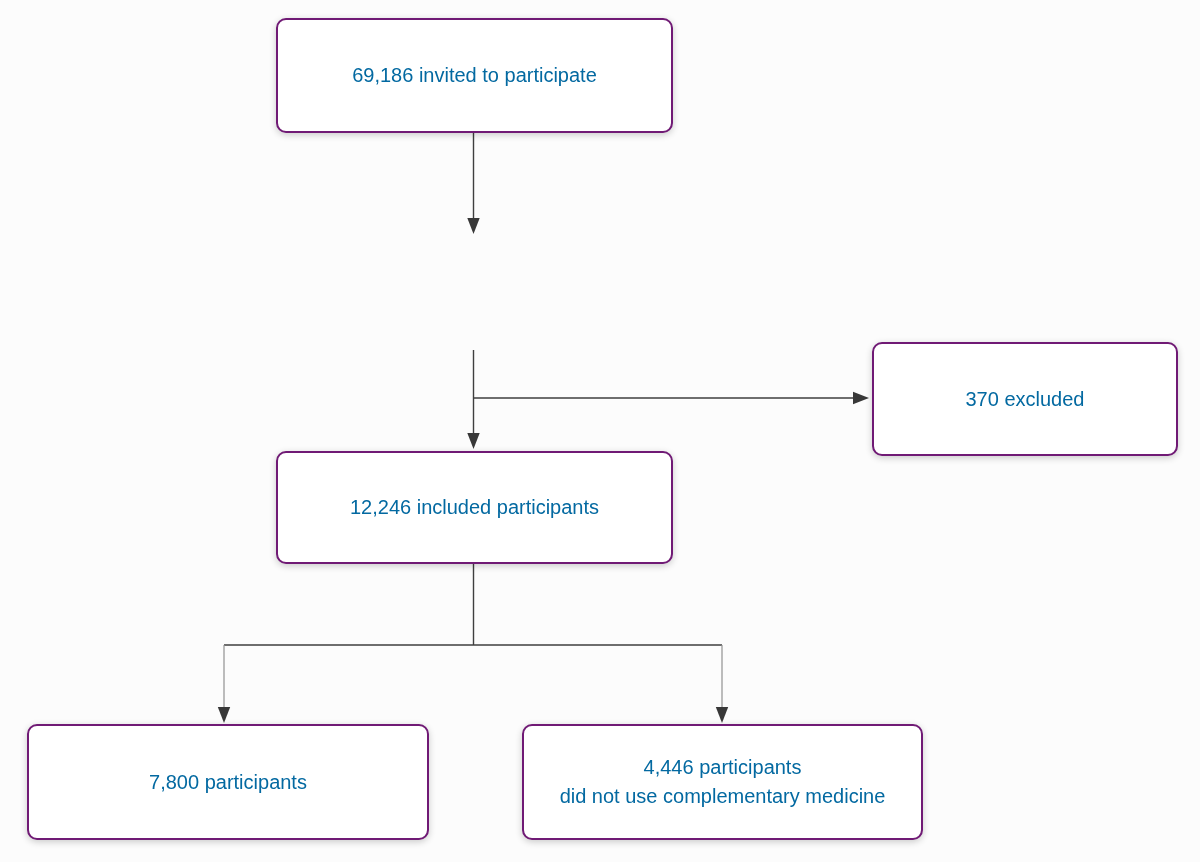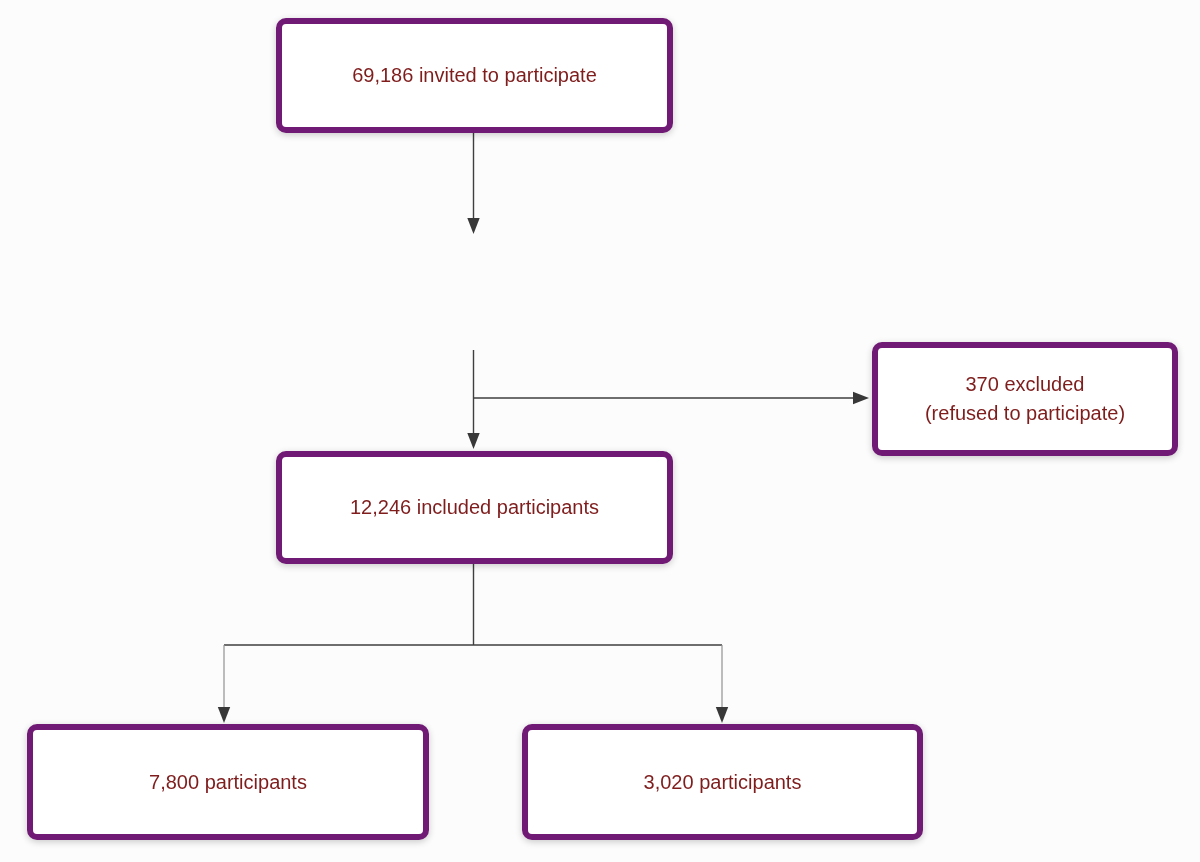--- a/index.html
+++ b/index.html
@@ -17,29 +17,29 @@
   .connectors {
     position: absolute;
     left: 0;
     top: 0;
     pointer-events: none;
   }
   .node {
     position: absolute;
     box-sizing: border-box;
     background: #ffffff;
-    border: 6px solid #701a75;
+    border: 2px solid #701a75;
     border-radius: 10px;
     box-shadow: 0 2px 7px rgba(0,0,0,0.20);
     display: flex;
     flex-direction: column;
     align-items: center;
     justify-content: center;
     text-align: center;
-    color: #7f1d1d;
+    color: #0369a1;
     font-size: 20px;
     line-height: 29px;
   }
   .node span { display: block; }
 
   
   #n-invited  { left: 276px; top: 18px;  width: 397px; height: 115px; }
   #n-answered { left: 276px; top: 235px; width: 397px; height: 115px; }
   #n-excluded { left: 872px; top: 342px; width: 306px; height: 114px; }
   #n-included { left: 276px; top: 451px; width: 397px; height: 113px; }
@@ -84,28 +84,28 @@
     </g>
   </svg>
 
   <div class="node" id="n-invited">
     <span>69,186 invited to participate</span>
   </div>
 
 
   <div class="node" id="n-excluded">
     <span>370 excluded</span>
-    <span>(refused to participate)</span>
   </div>
 
   <div class="node" id="n-included">
     <span>12,246 included participants</span>
   </div>
 
   <div class="node" id="n-used">
     <span>7,800 participants</span>
   </div>
 
   <div class="node" id="n-notused">
-    <span>3,020 participants</span>
+    <span>4,446 participants</span>
+    <span>did not use complementary medicine</span>
   </div>
 
 </div>
 
 </body></html>

